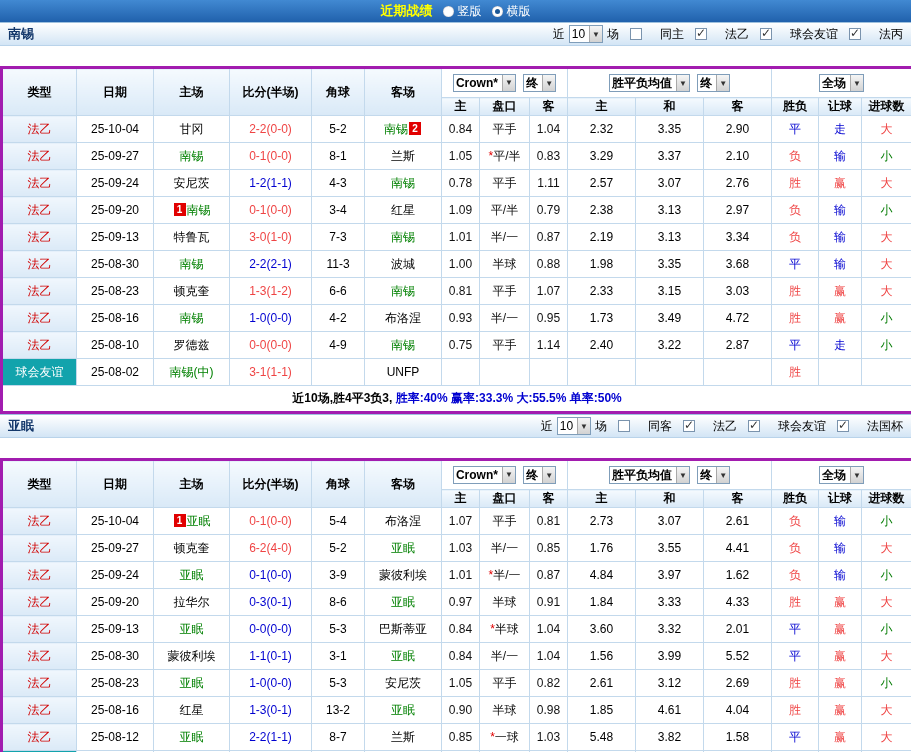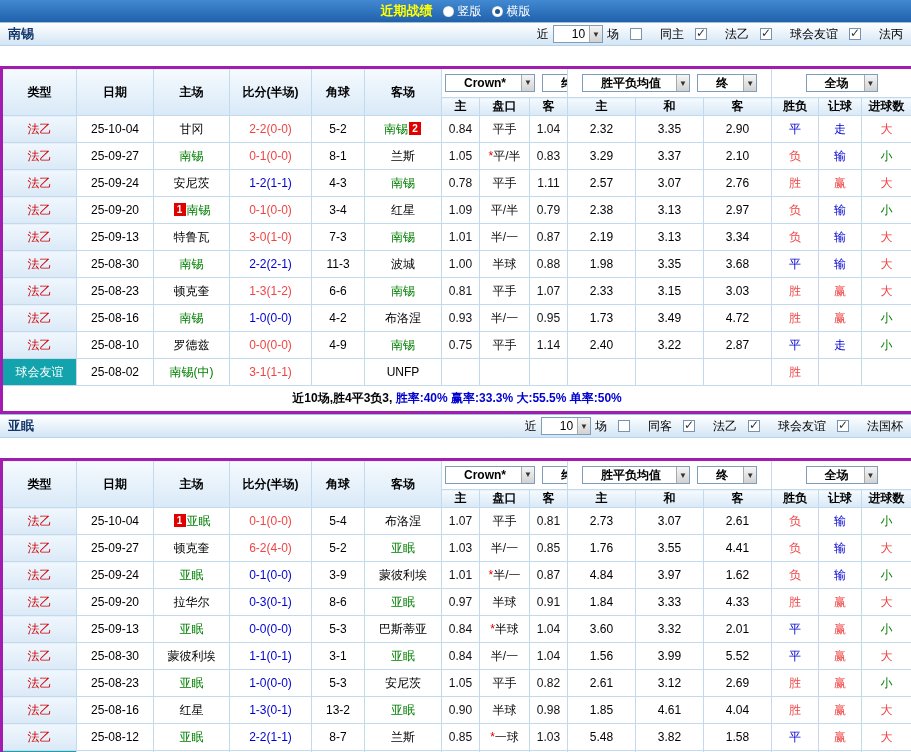--- a/index.html
+++ b/index.html
@@ -21,30 +21,30 @@
     height:24px; background:linear-gradient(#ffffff,#d3e5f5);
     border-top:1px solid #9fc1de; border-bottom:1px solid #b9d3ea;
     display:flex; align-items:center; justify-content:space-between; padding:0 8px;
   }
   .teamname { font-weight:bold; font-size:13px; color:#14386b; }
   .filters { display:flex; align-items:center; gap:4px; }
   .cb-group { display:inline-flex; align-items:center; gap:18px; margin-left:7px; cursor:pointer; }
   .cb { width:12px; height:12px; border:1px solid #7a93ad; background:#fff; display:inline-block; position:relative; }
   .cb.checked::before { content:"✓"; position:absolute; left:0px; top:-3px; font-size:12px; font-weight:bold; color:#333; }
 
-  .select { display:inline-flex; align-items:center; border:1px solid #7f9db9; background:#fff; height:18px; padding-left:18px; cursor:default; white-space:nowrap; }
+  .select { display:inline-flex; align-items:center; border:1px solid #7f9db9; background:#fff; height:18px; padding-left:2px; cursor:default; white-space:nowrap; }
   .select .dd { font-style:normal; background:linear-gradient(#f5f5f5,#d2d2d2); border-left:1px solid #a9a9a9; height:16px; display:inline-flex; align-items:center; padding:0 2px; font-size:8px; color:#333; margin-left:4px; }
 
   table.grid { border-collapse:collapse; table-layout:fixed; width:911px; border:3px solid #a21caf;margin-top:20px; }
   .grid th, .grid td { border:1px solid #c3d9ec; text-align:center; overflow:hidden; white-space:nowrap; padding:0 1px; }
   .grid th { background:linear-gradient(#f5fafe,#d9e9f7); font-weight:bold; color:#000; }
   .grid th.ctrl-cell { background:#fff; height:30px; }
   .grid tr.sub-row th { height:17px; font-weight:bold; }
   .grid td { height:27px; background:#fff; }
-  .ctrl-cell .select { margin:0 2px;gap:11px; }
+  .ctrl-cell .select { margin:0 2px; }
 
   .type-cell.type-league { background:linear-gradient(#f0f7fd,#dbeaf7); color:#d00000; }
   .type-cell.type-friendly { background:#12a3ac; color:#fff; }
 
   .tname.focus { color:#008000; }
   .badge { display:inline-block; background:#e10000; color:#fff; width:12px; height:13px; line-height:13px; font-size:10px; font-weight:bold; margin:0 1px; vertical-align:1px; }
 
   .eu { color:#000000; }
   .ah { color:#111; }
   .star { color:#e10000; }

